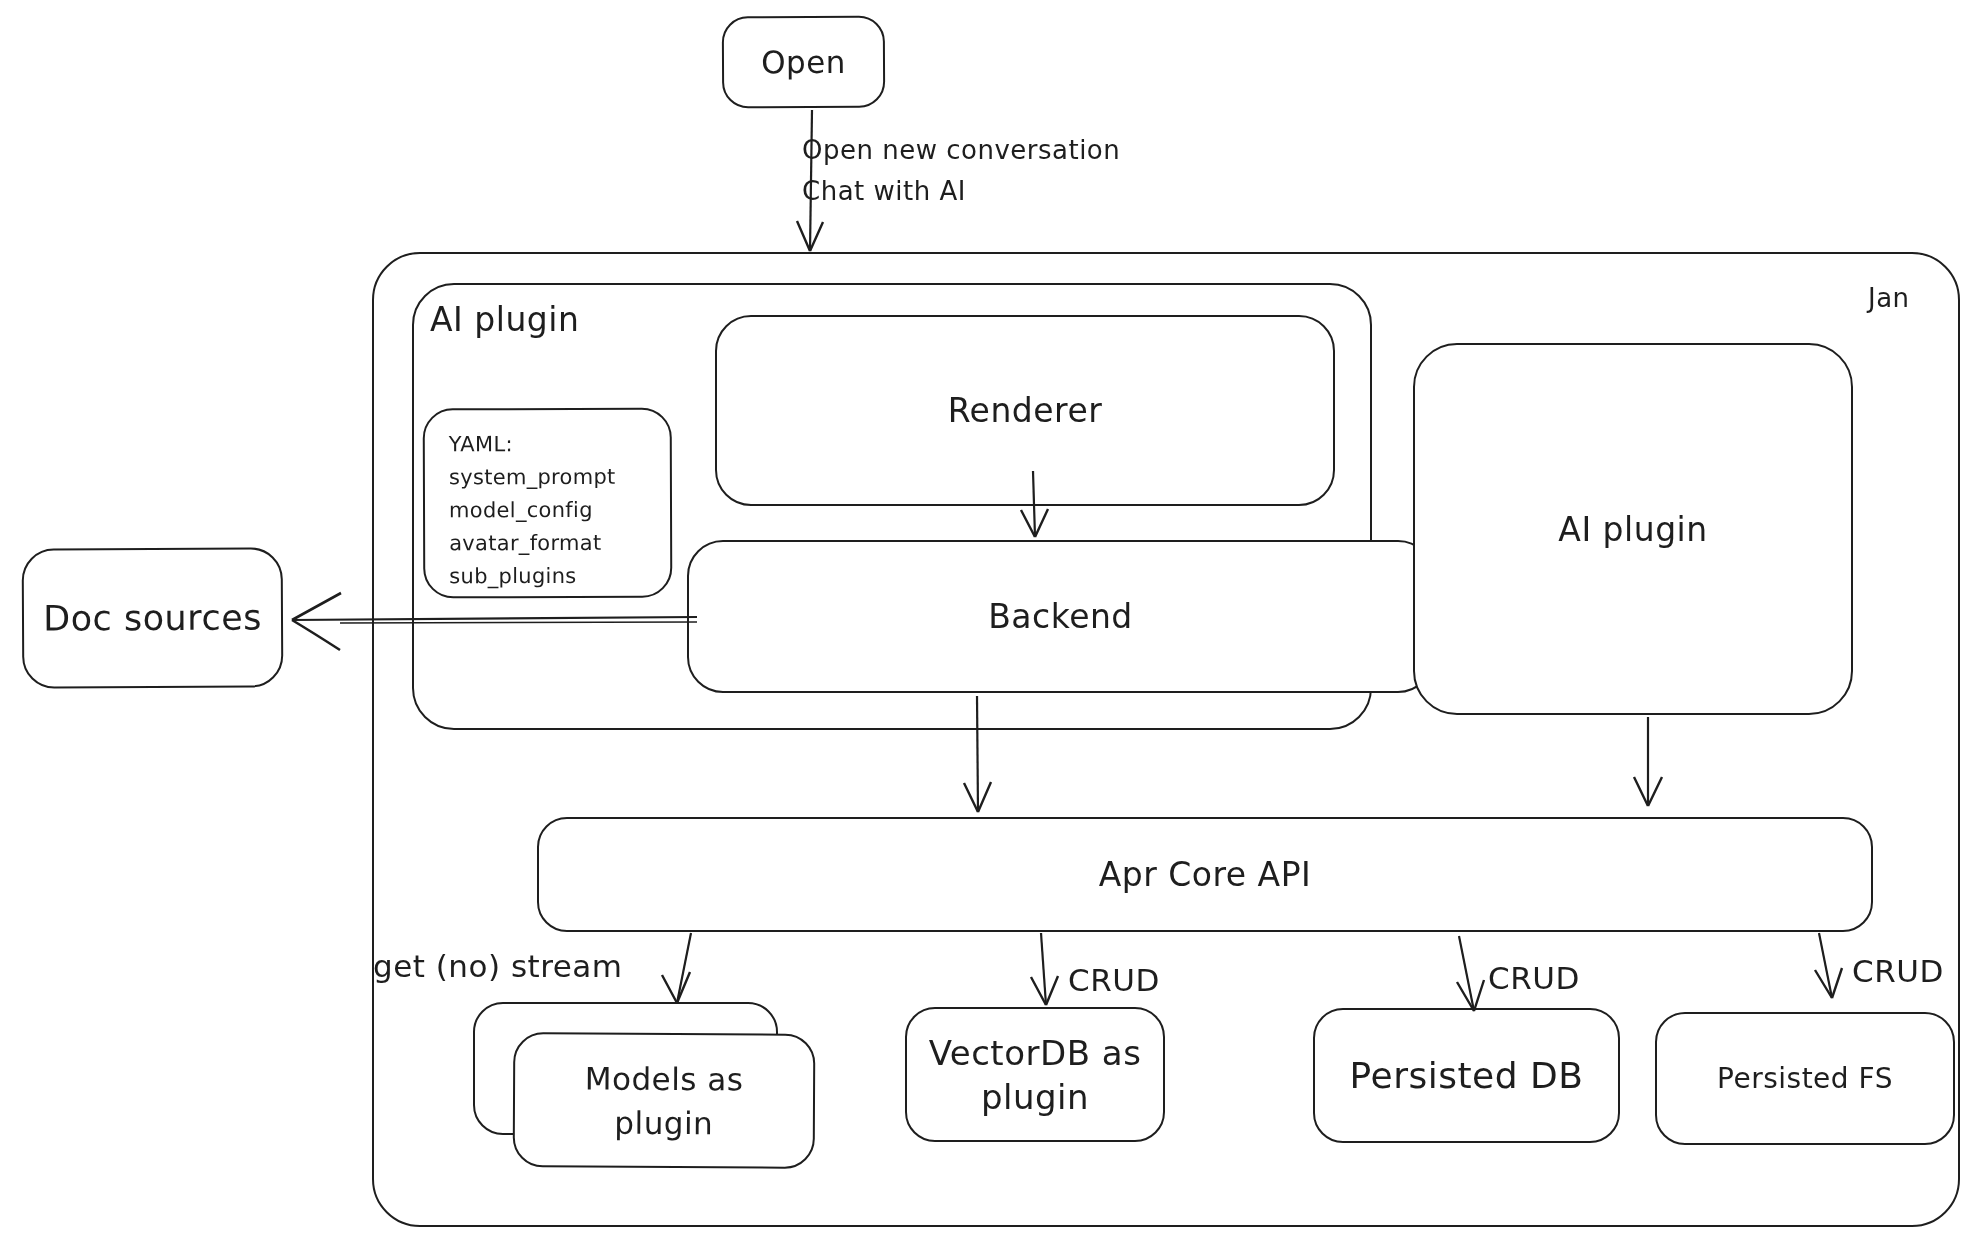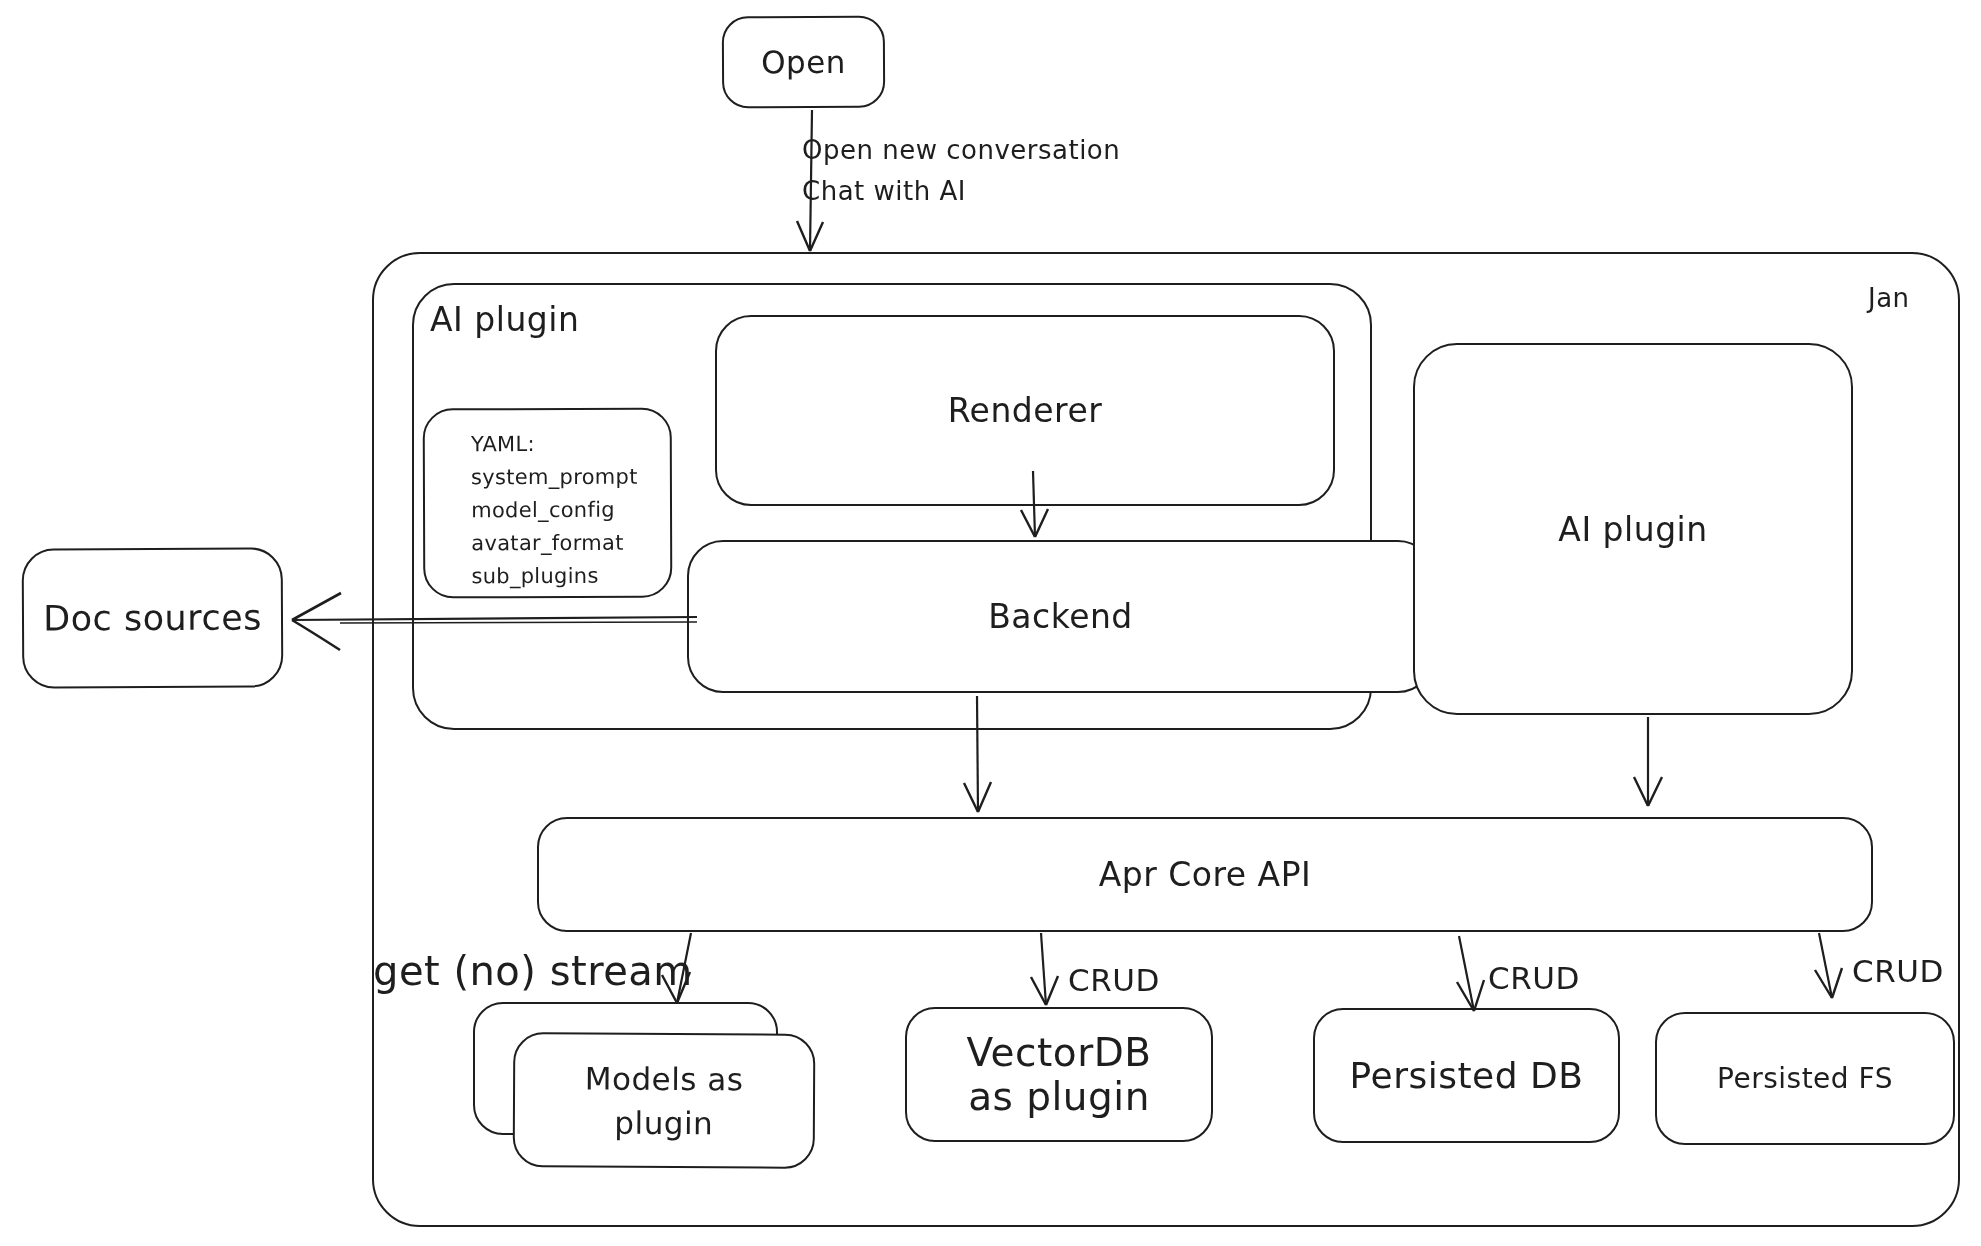--- a/index.html
+++ b/index.html
@@ -42,21 +42,21 @@
 <body>
 
 <div class="canvas">
 
   <div class="box" style="left:372px;top:252px;width:1588px;height:975px;border-radius:48px;"></div>
   <div class="container-lbl" style="left:1868px;top:283px;font-size:26px;">Jan</div>
 
   <div class="box" style="left:412px;top:283px;width:960px;height:447px;border-radius:42px;"></div>
   <div class="container-lbl" style="left:430px;top:300px;font-size:33px;">AI plugin</div>
 
-  <div class="box" style="left:423px;top:408px;width:249px;height:190px;border-radius:30px;align-items:flex-start;justify-content:center;padding:18px 10px 10px 24px;text-align:left;transform:rotate(-0.2deg);">
+  <div class="box" style="left:423px;top:408px;width:249px;height:190px;border-radius:30px;align-items:flex-start;justify-content:flex-start;padding:18px 10px 10px 24px;text-align:left;transform:rotate(-0.2deg);">
     <div style="font-size:21px;line-height:33px;">
       <div class="note-line">YAML:</div>
       <div class="note-line">system_prompt</div>
       <div class="note-line">model_config</div>
       <div class="note-line">avatar_format</div>
       <div class="note-line">sub_plugins</div>
     </div>
   </div>
 
   <div class="box" style="left:715px;top:315px;width:620px;height:191px;border-radius:36px;font-size:33px;">
@@ -77,21 +77,21 @@
 
   <div class="box" style="left:537px;top:817px;width:1336px;height:115px;border-radius:30px;font-size:33px;">
     <span class="lbl">Apr Core API</span>
   </div>
 
   <div class="box" style="left:473px;top:1002px;width:305px;height:133px;border-radius:30px;"></div>
   <div class="box" style="left:513px;top:1033px;width:302px;height:135px;border-radius:30px;font-size:31px;line-height:44px;transform:rotate(0.3deg);">
     <span class="lbl" style="display:inline-block;width:230px;white-space:normal;">Models as plugin</span>
   </div>
 
-  <div class="box" style="left:905px;top:1007px;width:308px;height:135px;border-radius:30px;font-size:39px;line-height:44px;">
+  <div class="box" style="left:905px;top:1007px;width:260px;height:135px;border-radius:30px;font-size:34px;line-height:44px;">
     <span class="lbl" style="display:inline-block;width:230px;white-space:normal;">VectorDB as plugin</span>
   </div>
 
   <div class="box" style="left:1313px;top:1008px;width:307px;height:135px;border-radius:30px;font-size:36px;">
     <span class="lbl">Persisted DB</span>
   </div>
 
   <div class="box" style="left:1655px;top:1012px;width:300px;height:133px;border-radius:30px;font-size:28px;">
     <span class="lbl">Persisted FS</span>
   </div>
@@ -147,21 +147,21 @@
       <path d="M1819 933 L1832 998" stroke-width="2.2"></path>
       <path d="M1815 970 L1832 998 M1842 968 L1832 998" stroke-width="2.4"></path>
     </g>
   </svg>
 
   <div class="edge-label" style="left:802px;top:122px;font-size:26px;line-height:41px;margin-top:8px;">
     <div>Open new conversation</div>
     <div>Chat with AI</div>
   </div>
 
-  <div class="edge-label" style="left:373px;top:948px;font-size:40px;">get (no) stream</div>
+  <div class="edge-label" style="left:373px;top:948px;font-size:31px;">get (no) stream</div>
 
   <div class="edge-label" style="left:1068px;top:962px;font-size:31px;">CRUD</div>
 
   <div class="edge-label" style="left:1488px;top:960px;font-size:31px;">CRUD</div>
 
   <div class="edge-label" style="left:1852px;top:953px;font-size:31px;">CRUD</div>
 
 </div>
 
 </body></html>

